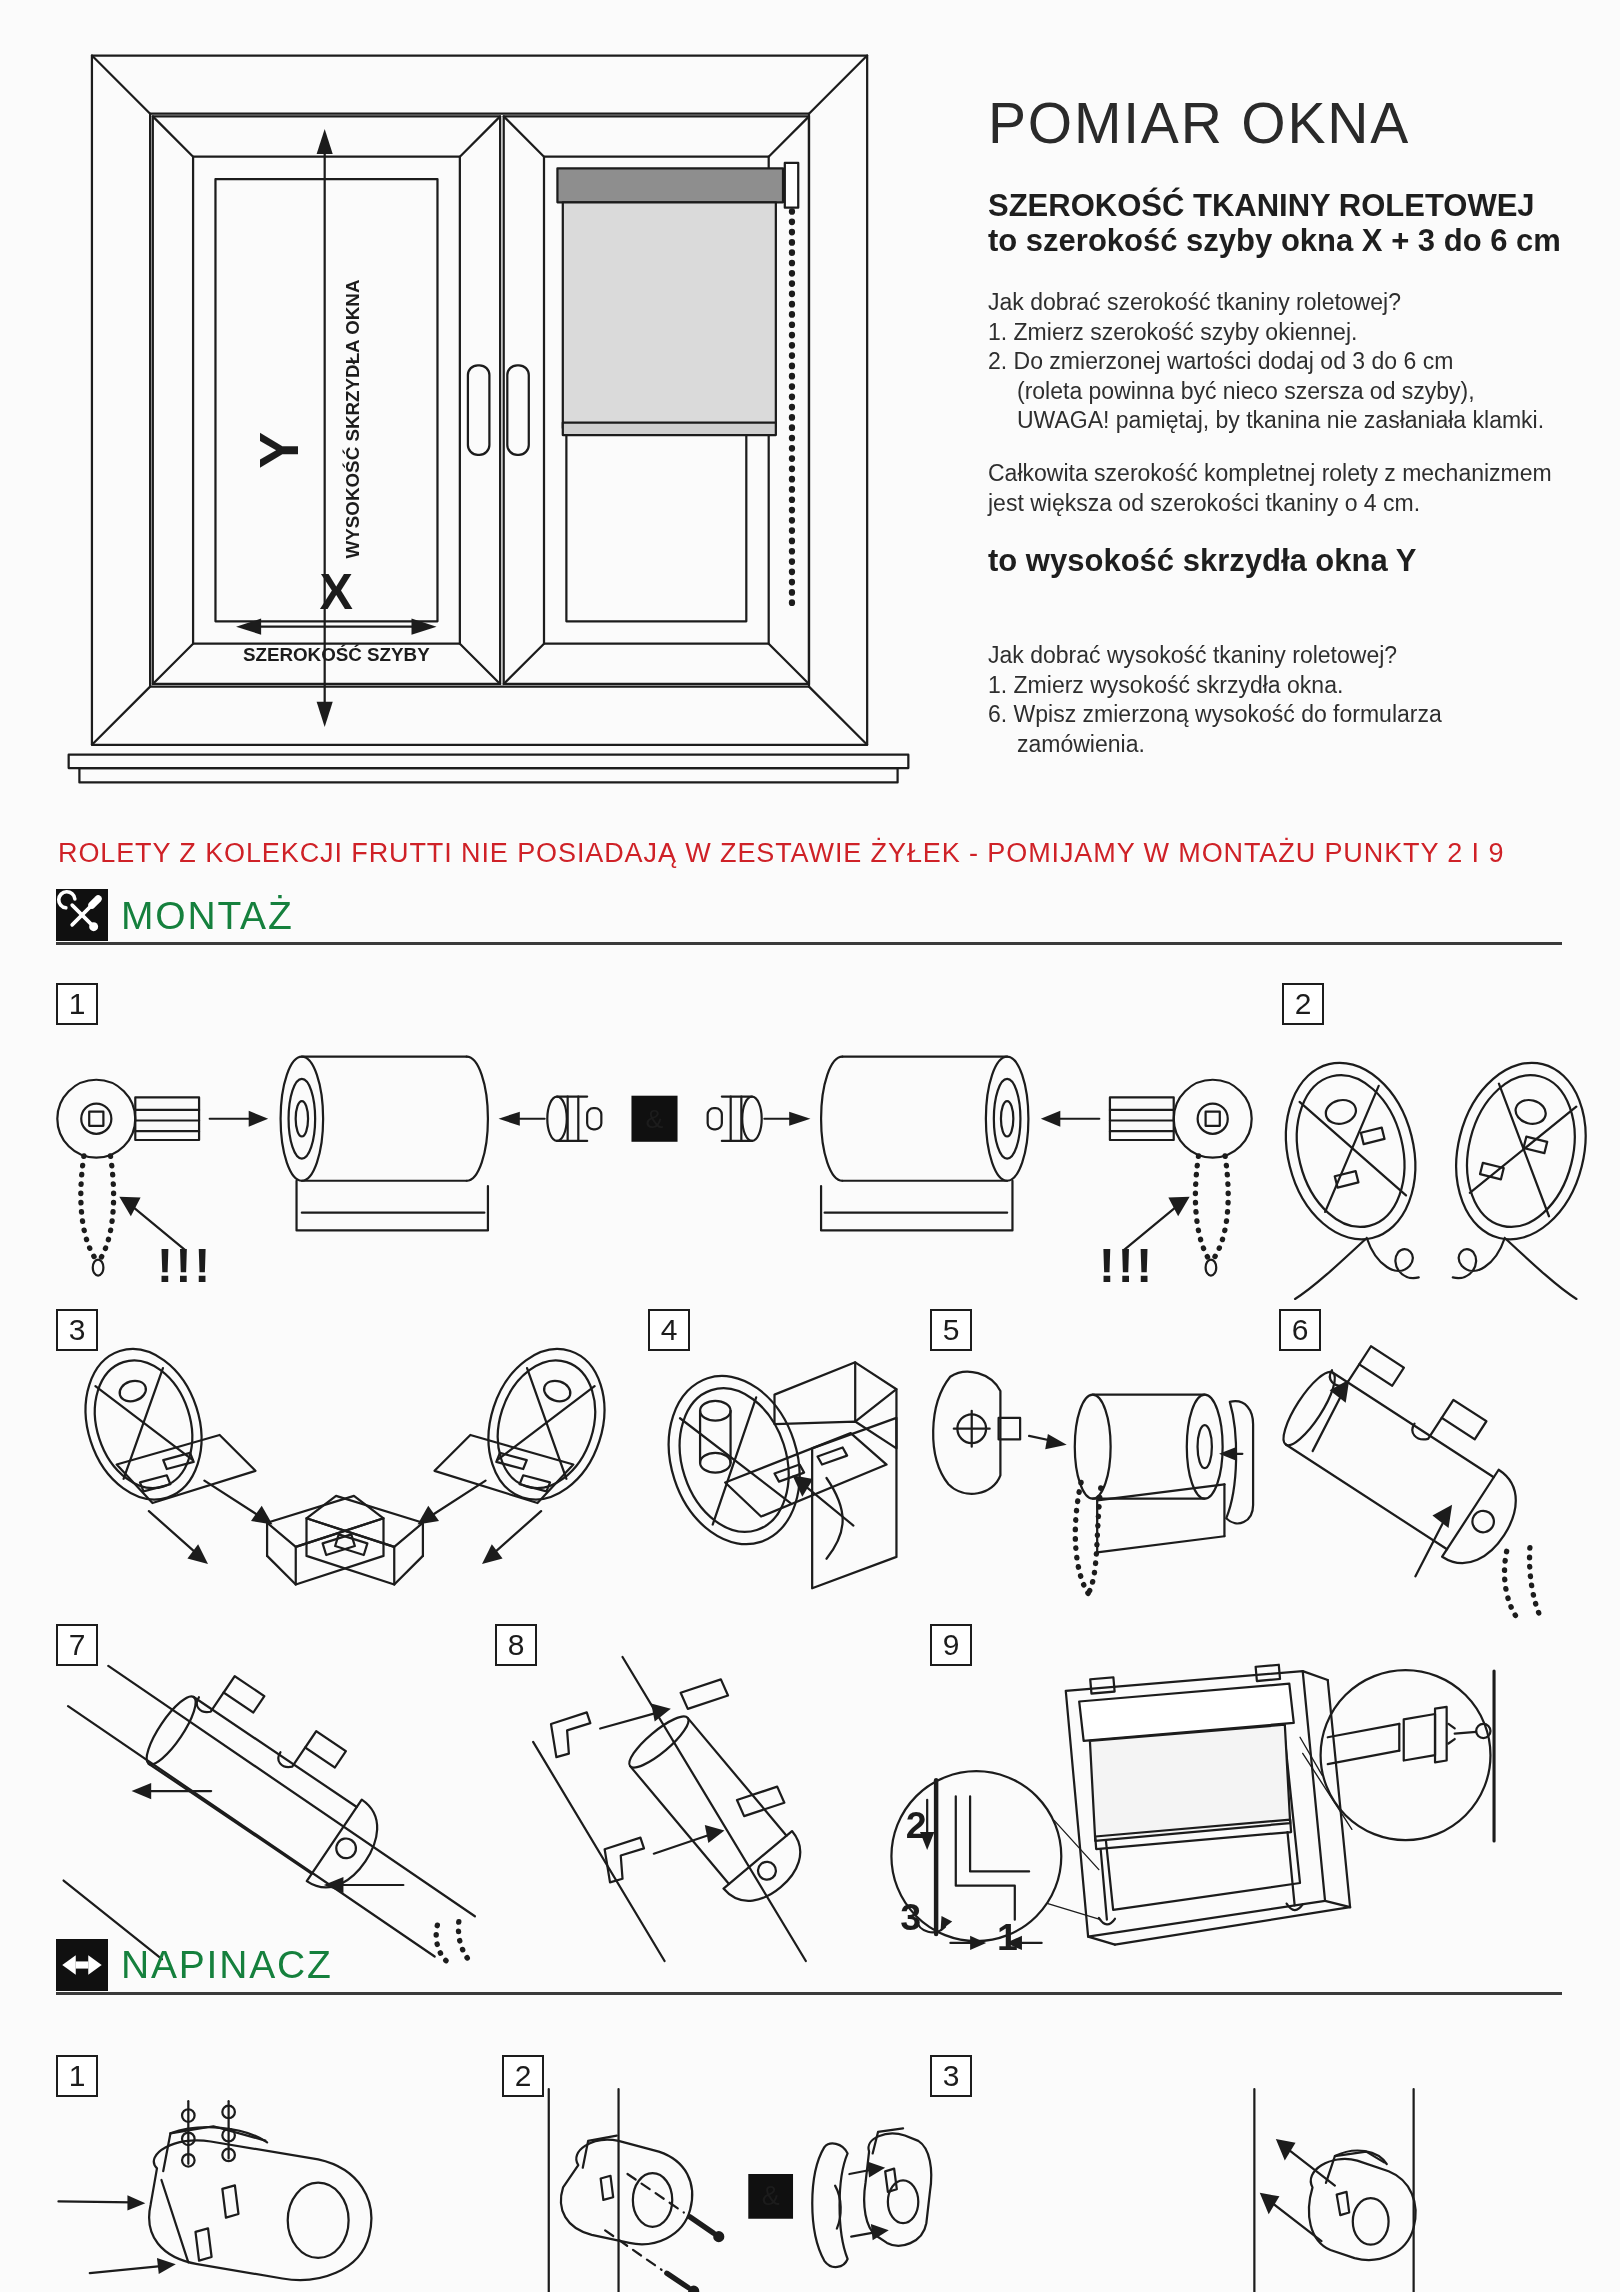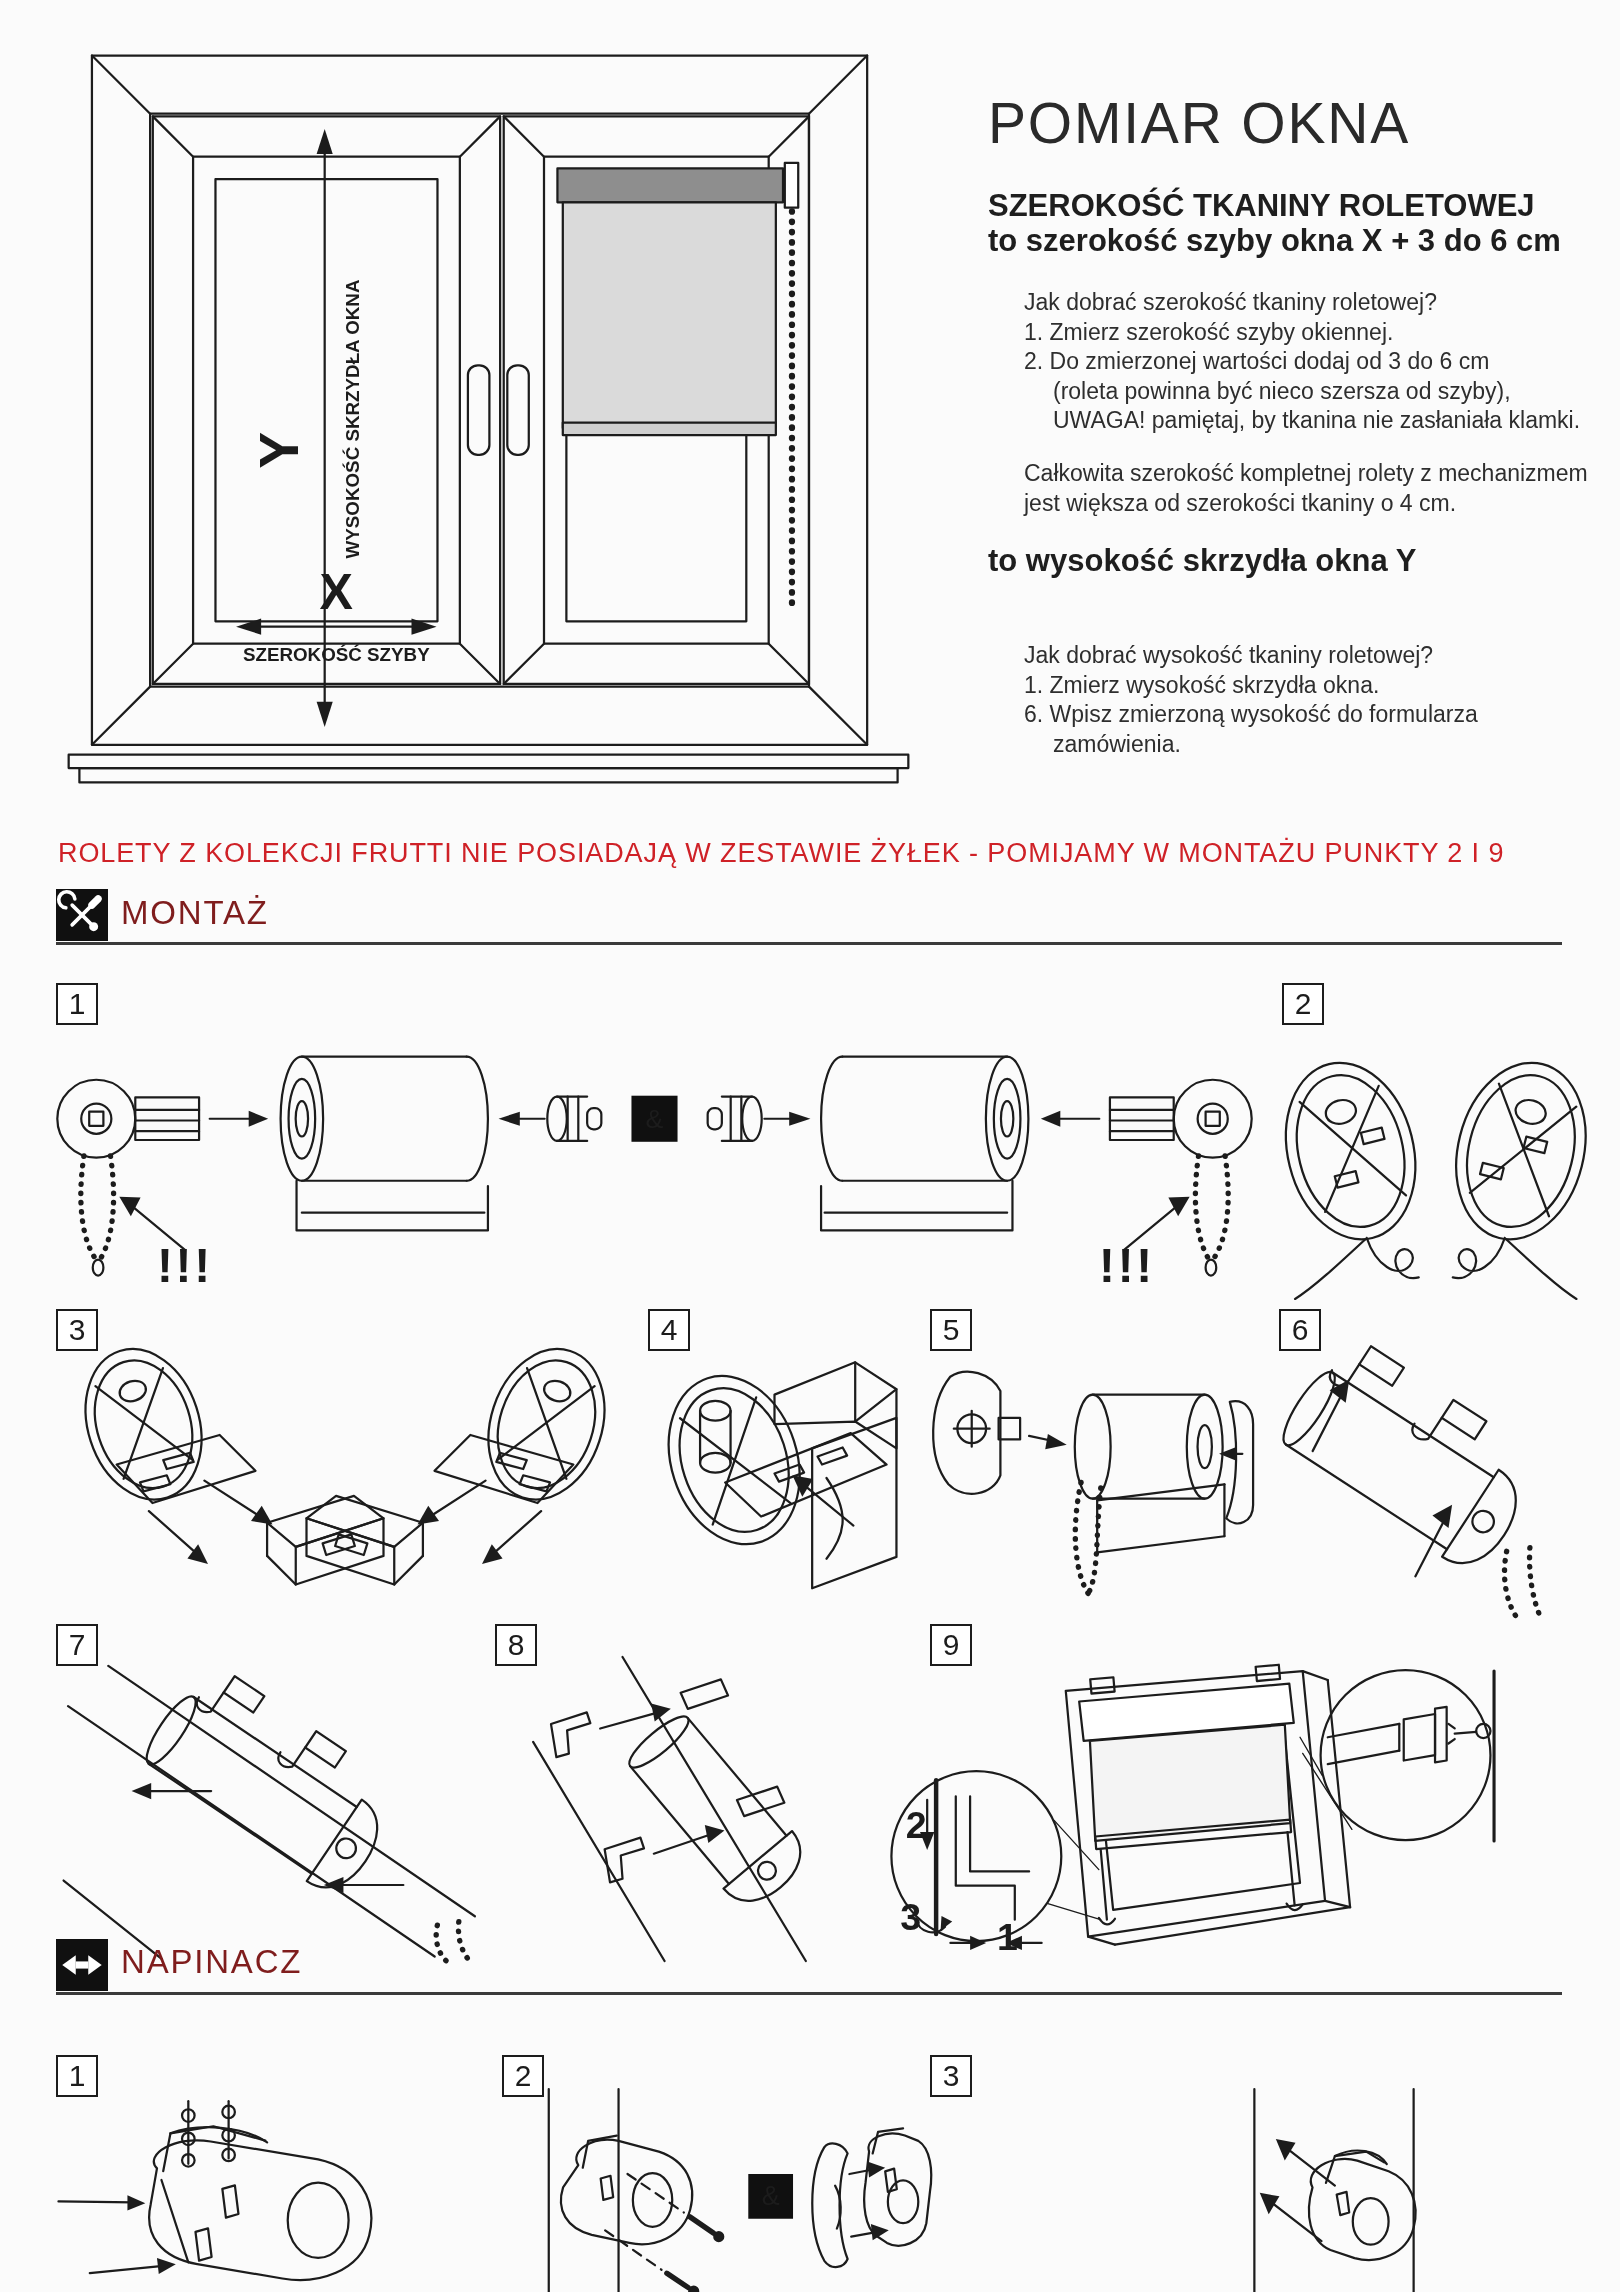--- a/index.html
+++ b/index.html
@@ -2,25 +2,25 @@
 <html style="font-size:14.3px"><head>
 <meta charset="utf-8">
 <style>
   html,body{margin:0;padding:0;background:#e8e8e8;}
   .page{position:relative;width:1620px;height:2293px;background:#fbfbfb;
         font-family:"Liberation Sans",sans-serif;color:#242424;overflow:hidden;}
   .abs{position:absolute;}
   .title{font-size:57px;letter-spacing:1.8px;color:#2a2a2a;}
   .hb{font-size:31px;font-weight:bold;line-height:35px;color:#1e1e1e;}
   .body{font-size:23px;line-height:29.6px;color:#2e2e2e;}
-  .body div{min-height:29.6px;margin-left:36px;}
+  .body div{min-height:29.6px;}
   .indent{padding-left:29px;}
   .red{color:#cf2127;font-size:27px;letter-spacing:0.9px;white-space:nowrap;}
   .red b{font-weight:normal;}
-  .sec-title{font-size:33px;letter-spacing:1.8px;color:#7f1d1d;}
+  .sec-title{font-size:39px;letter-spacing:1.8px;color:#15803d;}
   .icon-sq{width:52px;height:52px;background:#101010;}
   .rule{height:2.7px;background:#3a3a3a;}
   .nbox{width:38px;height:38px;border:2.7px solid #1c1c1c;background:#fff;
         display:flex;align-items:center;justify-content:center;font-size:30px;color:#1c1c1c;}
   svg{display:block;overflow:visible;}
   svg text{font-family:"Liberation Sans",sans-serif;fill:#1c1c1c;stroke:none;}
   .ln{stroke:#1c1c1c;fill:none;stroke-width:2.5;stroke-linejoin:round;stroke-linecap:round;}
 </style>
 </head>
 <body>

